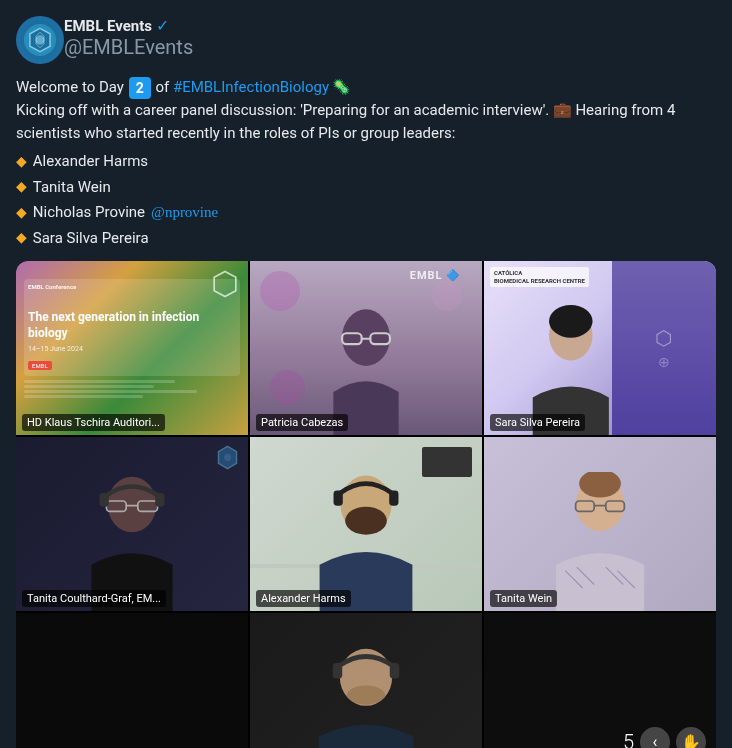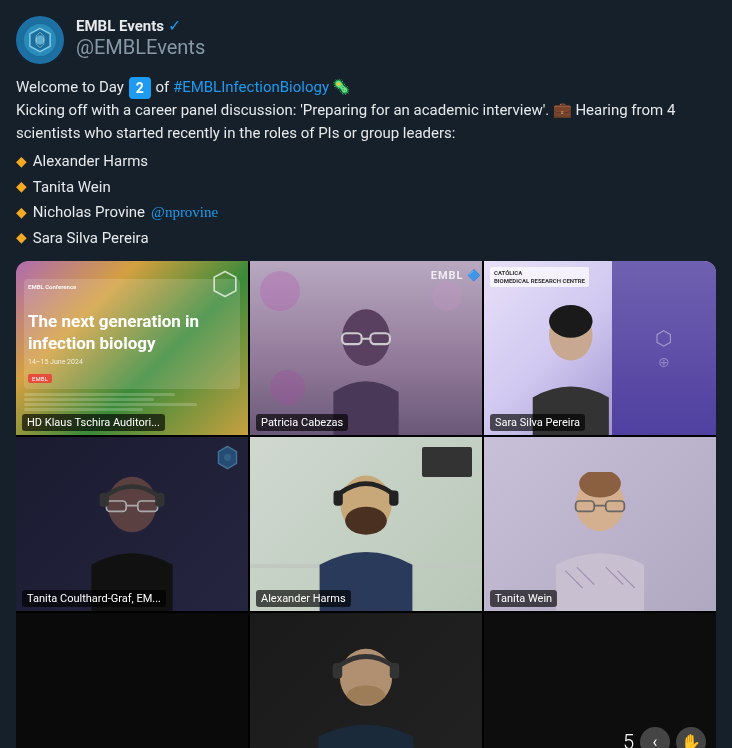--- a/index.html
+++ b/index.html
@@ -13,21 +13,20 @@
     }
     .card {
       width: 732px;
       background: #15202b;
       color: #e7e9ea;
       padding: 16px;
     }
     .header {
       display: flex;
       align-items: flex-start;
-      gap: 12px;
       margin-bottom: 12px;
     }
     .avatar {
       width: 48px;
       height: 48px;
       border-radius: 50%;
       background: #1d6fa4;
       flex-shrink: 0;
       display: flex;
       align-items: center;
@@ -151,34 +150,34 @@
     .cell-2 { background: linear-gradient(135deg, #c8b0c8 0%, #b090b0 50%, #8070a0 100%); }
     .cell-3 { background: linear-gradient(135deg, #2a3a7a 0%, #4060b0 50%, #7090d0 100%); }
     .cell-4 { background: linear-gradient(135deg, #2a2a40 0%, #1a1a2e 50%, #2a3050 100%); }
     .cell-5 { background: linear-gradient(135deg, #c0d0c0 0%, #e0e8e0 50%, #b0c4b0 100%); }
     .cell-6 { background: linear-gradient(135deg, #c8c0d8 0%, #b0a8c0 50%, #9890b0 100%); }
     .cell-7 { background: linear-gradient(135deg, #1a1a1a 0%, #2a2a2a 100%); }
     
     .embl-logo-overlay {
       position: absolute;
       top: 8px;
-      right: 0;
+      right: 21px;
       color: rgba(255,255,255,0.8);
       font-size: 11px;
       font-weight: 700;
       letter-spacing: 1px;
     }
     
     .slide-content {
       position: absolute;
       inset: 0;
       padding: 8px;
     }
     .slide-title {
-      font-size: 17px;
+      font-size: 12px;
       font-weight: 700;
       color: #fff;
       line-height: 1.3;
       margin-top: 20px;
     }
     .slide-subtitle {
       font-size: 7px;
       color: rgba(255,255,255,0.8);
       margin-top: 4px;
     }

